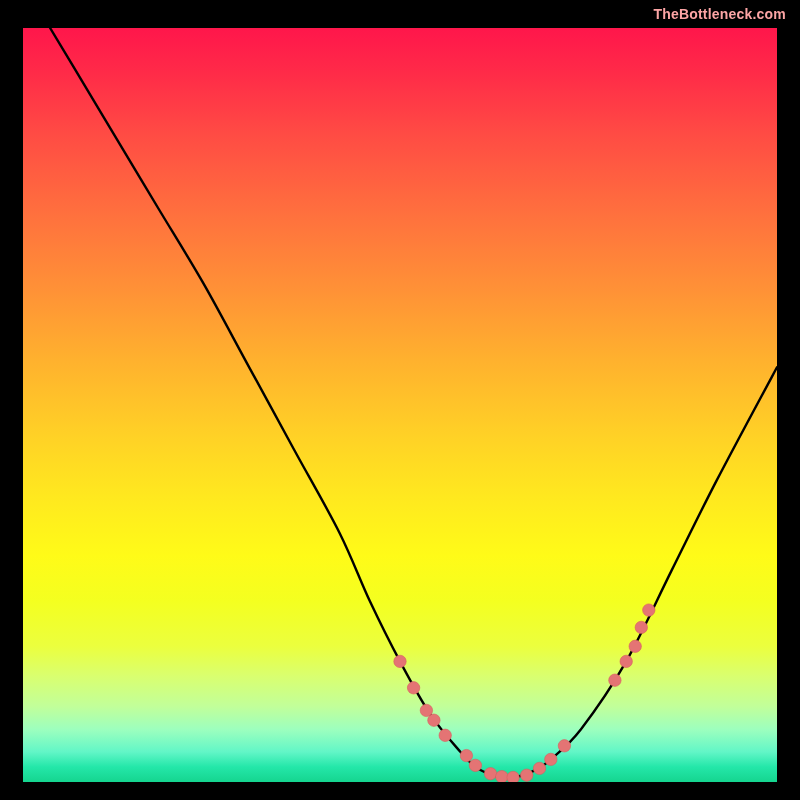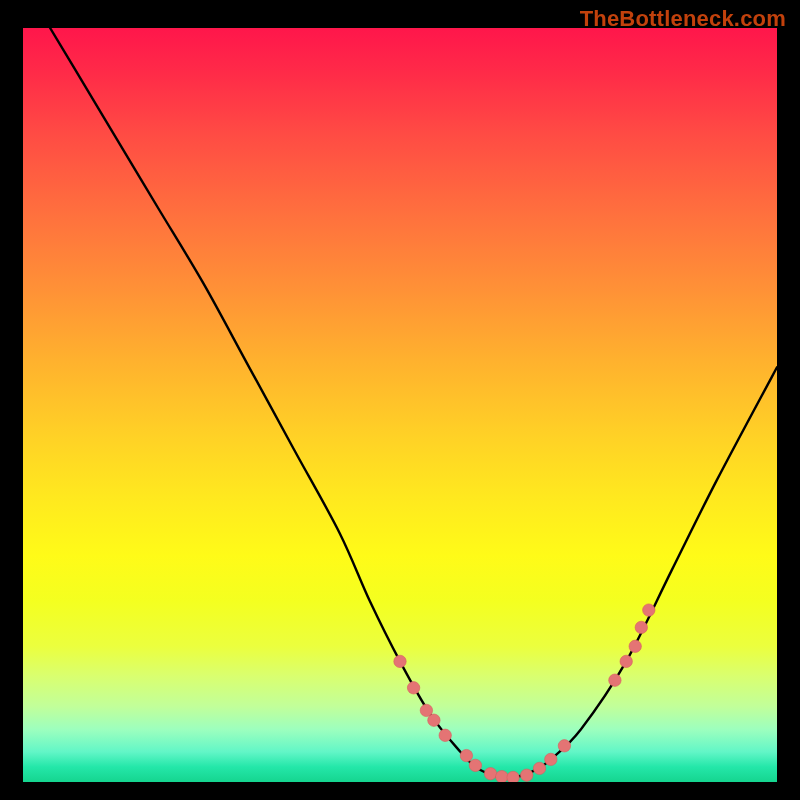--- a/index.html
+++ b/index.html
@@ -8,23 +8,23 @@
     position: relative;
     width: 800px;
     height: 800px;
     background: #000;
   }
   .watermark {
     position: absolute;
     top: 6px;
     right: 14px;
     font-family: Arial, Helvetica, sans-serif;
-    font-size: 22px;
+    font-size: 14px;
     font-weight: 600;
-    color: #c2410c;
+    color: #fca5a5;
     letter-spacing: 0.2px;
     z-index: 5;
   }
   .plot-area {
     position: absolute;
     left: 23px;
     top: 28px;
     width: 754px;
     height: 754px;
     overflow: hidden;

